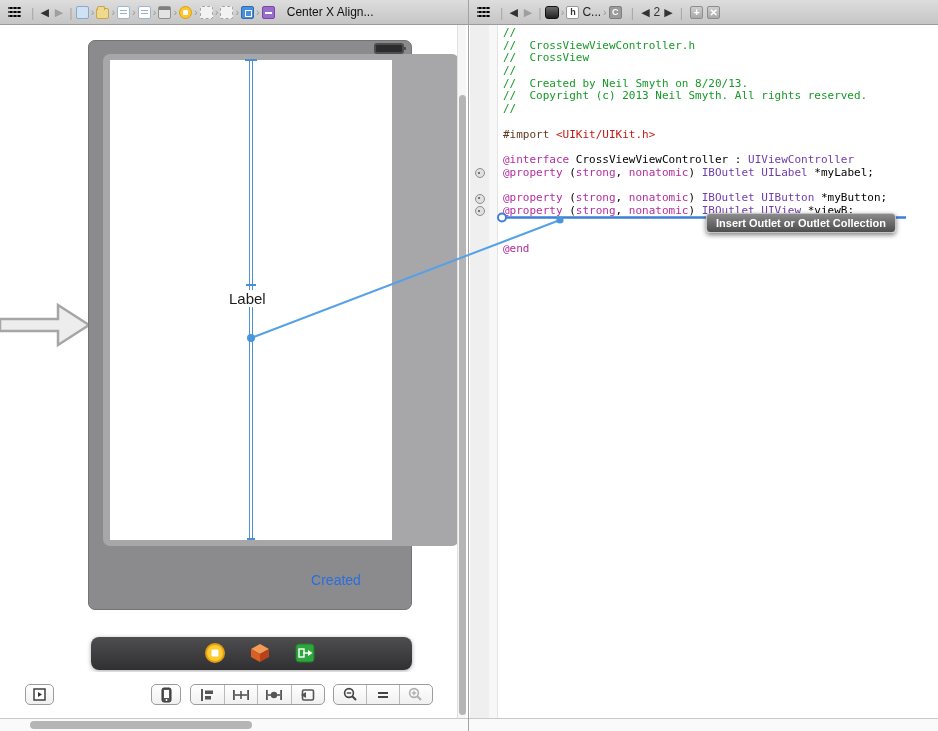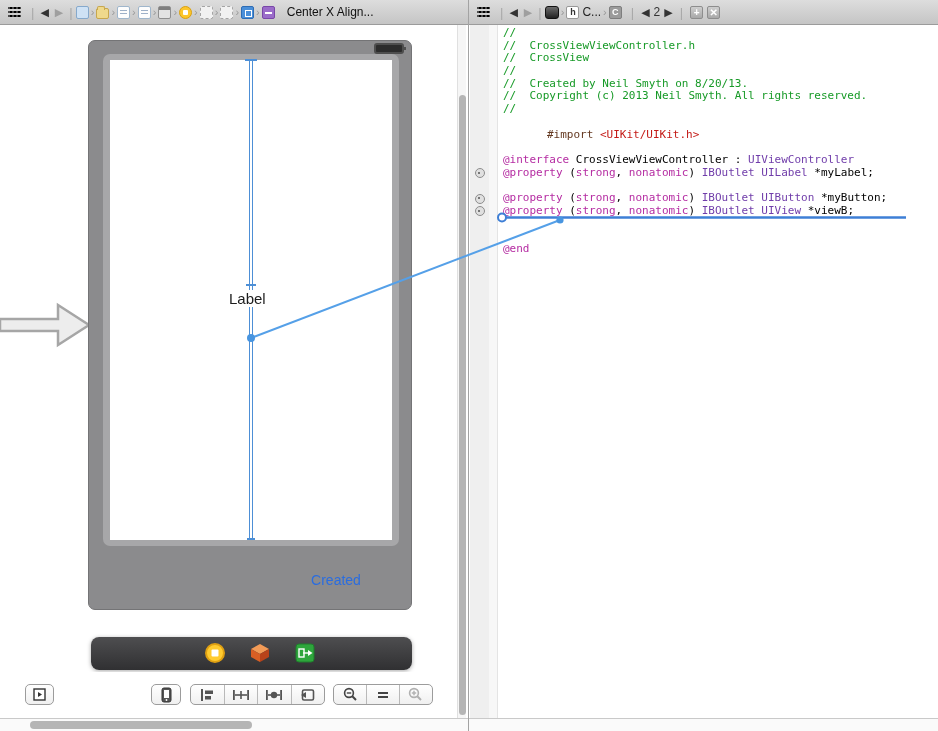--- a/index.html
+++ b/index.html
@@ -44,21 +44,21 @@
   .icon-cbox { background:#9b9b9b; border:1px solid #7e7e7e; color:#fff; font-size:9px; font-weight:bold; text-align:center; line-height:11px; }
   .jb-square-btn { width:13px; height:13px; border-radius:2px; background:linear-gradient(#cfcfcf,#a8a8a8); border:1px solid #8d8d8d; color:#fff; font-size:10px; font-weight:bold; display:flex; align-items:center; justify-content:center; margin-left:4px; }
   .counterpart-nav { display:flex; align-items:center; gap:4px; margin-left:6px; color:#333; }
   .grid-icon { display:inline-block; width:13px; height:10px; flex:none; margin-right:4px;
     background-image:repeating-linear-gradient(to right,#4e4e4e 0 2px,transparent 2px 4px),repeating-linear-gradient(to bottom,#000 0 2px,transparent 2px 4px);
     background-blend-mode:lighten; -webkit-mask:repeating-linear-gradient(to bottom,#000 0 2px,transparent 2px 4px); mask:repeating-linear-gradient(to bottom,#000 0 2px,transparent 2px 4px); }
   
   #left-pane { position:absolute; left:0; top:25px; width:468px; height:693px; background:#fff; }
   #divider { position:absolute; left:468px; top:0; width:1px; height:731px; background:#a3a3a3; z-index:5; }
   #device-frame { position:absolute; left:88px; top:15px; width:324px; height:570px; background:#8b8b8d; border:1px solid #747476; border-radius:7px; }
-  #screen-bezel { position:absolute; left:14px; top:13px; width:296px; height:492px; background:#a7a7a9; border-radius:7px; }
+  #screen-bezel { position:absolute; left:14px; top:13px; width:356px; height:492px; background:#a7a7a9; border-radius:7px; }
   #screen { position:absolute; left:7px; top:6px; width:282px; height:480px; background:#ffffff; }
   #battery-icon { position:absolute; right:7px; top:2px; width:30px; height:11px; background:#2c2c2c; border:2px solid #4e4e4e; border-radius:3px; }
   #battery-icon::after { content:""; position:absolute; right:-4px; top:2px; width:2px; height:3px; background:#4e4e4e; }
   #viewB-bar { position:absolute; left:139px; top:0px; width:4px; height:480px; background:#fff; border-left:1.5px solid #4d8fd6; border-right:1.5px solid #4d8fd6; }
   .vtick { position:absolute; height:2px; background:#4d8fd6; }
   #label-view { position:absolute; left:118px; top:230px; background:#fff; padding:0 1px; font-size:15px; color:#1c1c1c; }
   #button-view { position:absolute; left:222px; top:531px; width:50px; text-align:center; font-size:14px; color:#2a6de0; }
   
   #initial-arrow { position:absolute; left:0px; top:275px; }
   
@@ -81,21 +81,21 @@
   #right-pane { position:absolute; left:469px; top:25px; width:469px; height:693px; background:#fff; }
   #gutter { position:absolute; left:1px; top:0; width:19px; height:693px; background:#efefef; }
   #gutter2 { position:absolute; left:20px; top:0; width:9px; height:693px; background:#f7f7f7; border-right:1px solid #e4e4e4; }
   .well { position:absolute; left:4.5px; width:10px; height:10px; border:1.5px solid #8d8d8d; border-radius:50%; background:#e0e0e0; }
   .well::before { content:""; position:absolute; left:2.5px; top:2.5px; width:2px; height:2px; background:#555; border-radius:50%; }
   #code-content { position:absolute; left:34px; top:2px; font-family:"DejaVu Sans Mono", monospace; font-size:11px; line-height:12.7px; white-space:pre; }
   .code-line { height:12.7px; }
   .tok-cm { color:#179a27; }
   .tok-kw { color:#b52ca2; }
   .tok-ty { color:#703daa;text-align:right; }
-  .tok-pp { color:#643820;margin-left:44px; }
+  .tok-pp { color:#643820; }
   .tok-str { color:#c41a16; }
   .tok-pl { color:#000; }
   
   #overlay { position:absolute; left:0; top:0; width:938px; height:731px; pointer-events:none; z-index:50; }
   #tooltip { position:absolute; left:706px; top:213px; z-index:60; background:linear-gradient(#8b8b8b,#4d4d4d); border:1px solid #c4c4c4; border-radius:4px; box-shadow:0 2px 5px rgba(0,0,0,0.5); color:#fff; font-size:11px; font-weight:bold; padding:3px 9px; white-space:nowrap; }
 </style>
 </head>
 <body>
 
 <div id="window">
@@ -292,14 +292,15 @@
 
   <svg id="overlay">
 
     <line x1="251" y1="338" x2="560" y2="220" stroke="#55a0e8" stroke-width="2"></line>
 
     <line x1="502" y1="217.5" x2="906" y2="217.5" stroke="#3e7fd6" stroke-width="2.4"></line>
     <circle cx="502" cy="217.5" r="4" fill="#ffffff" stroke="#3e7fd6" stroke-width="2"></circle>
     <circle cx="560" cy="220" r="3.6" fill="#4895e0"></circle>
     <circle cx="251" cy="338" r="4" fill="#4895e0"></circle>
   </svg>
+  <div id="tooltip">Insert Outlet or Outlet Collection</div>
 
 </div>
 
 </body></html>

